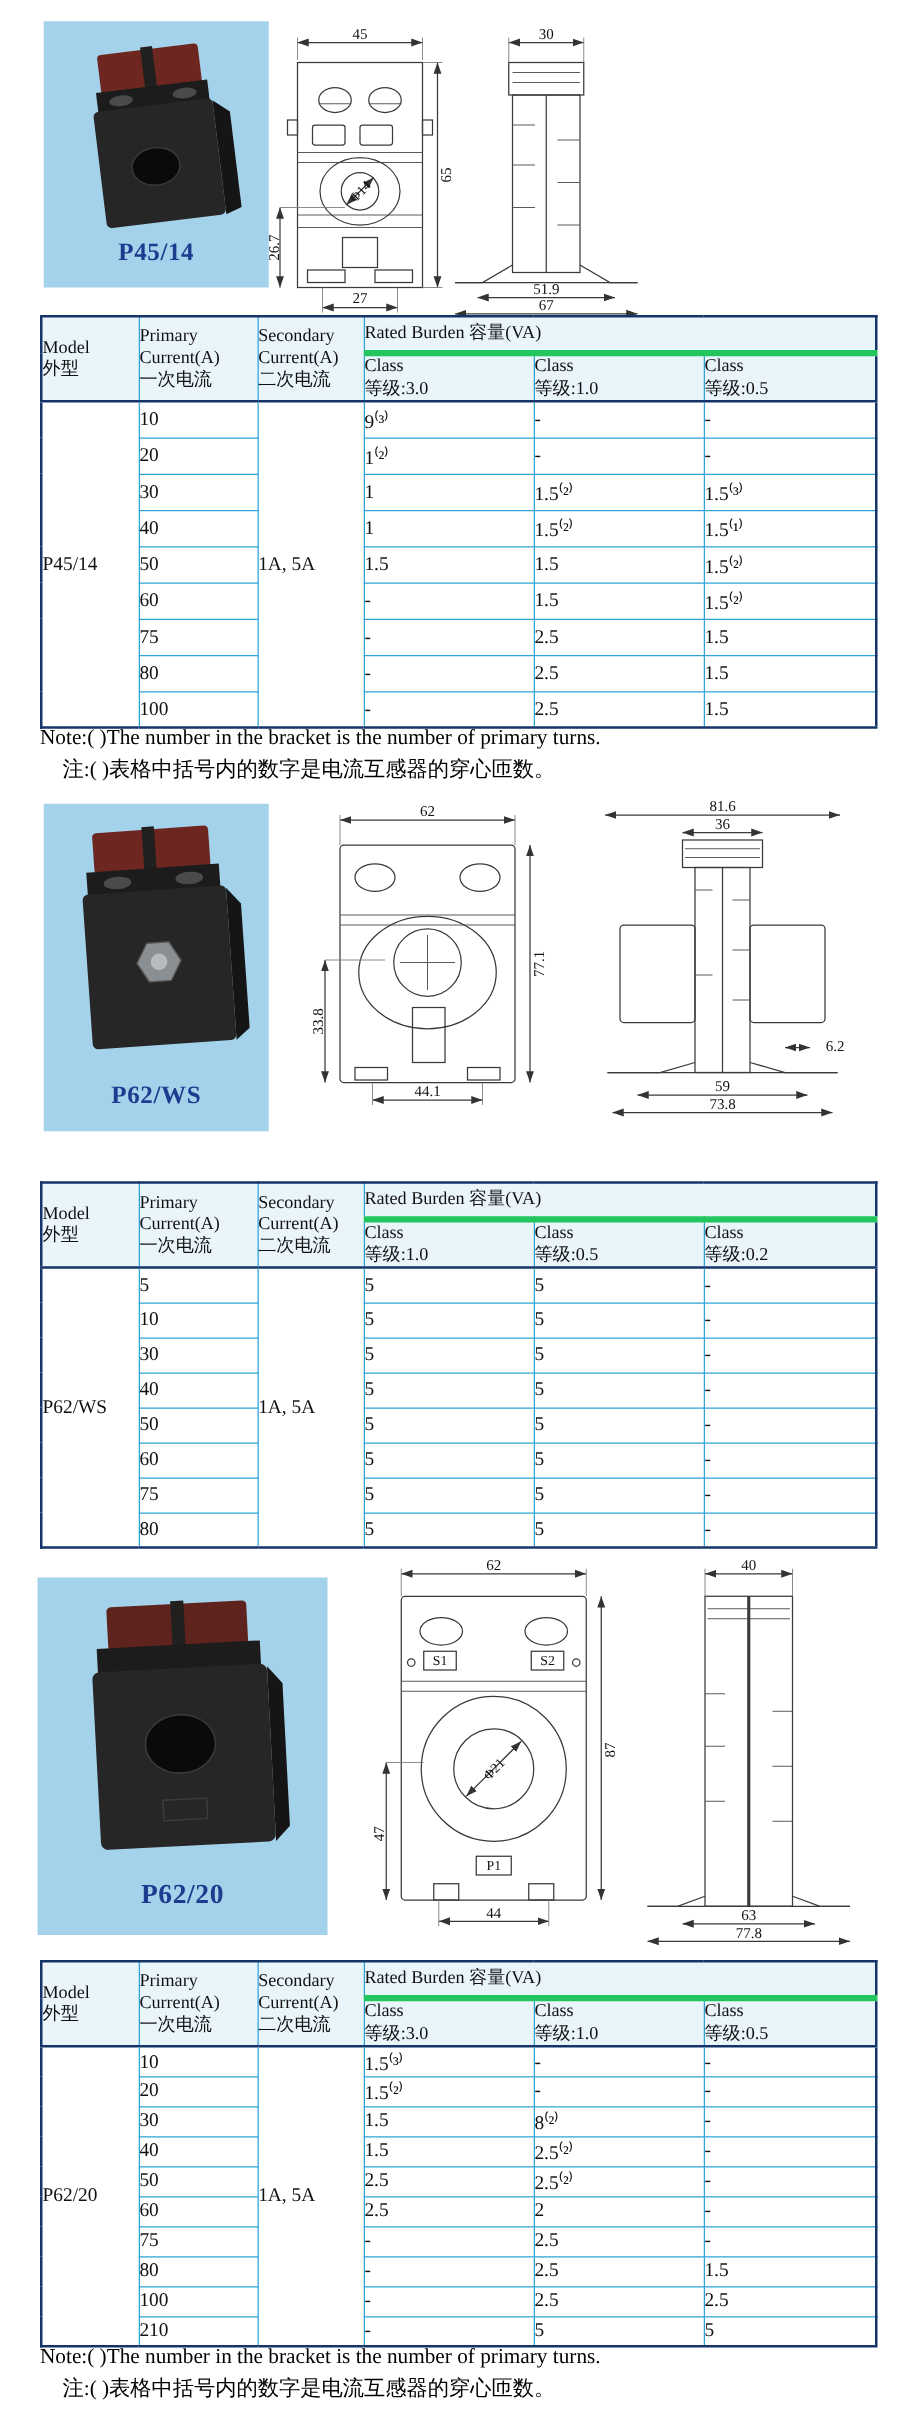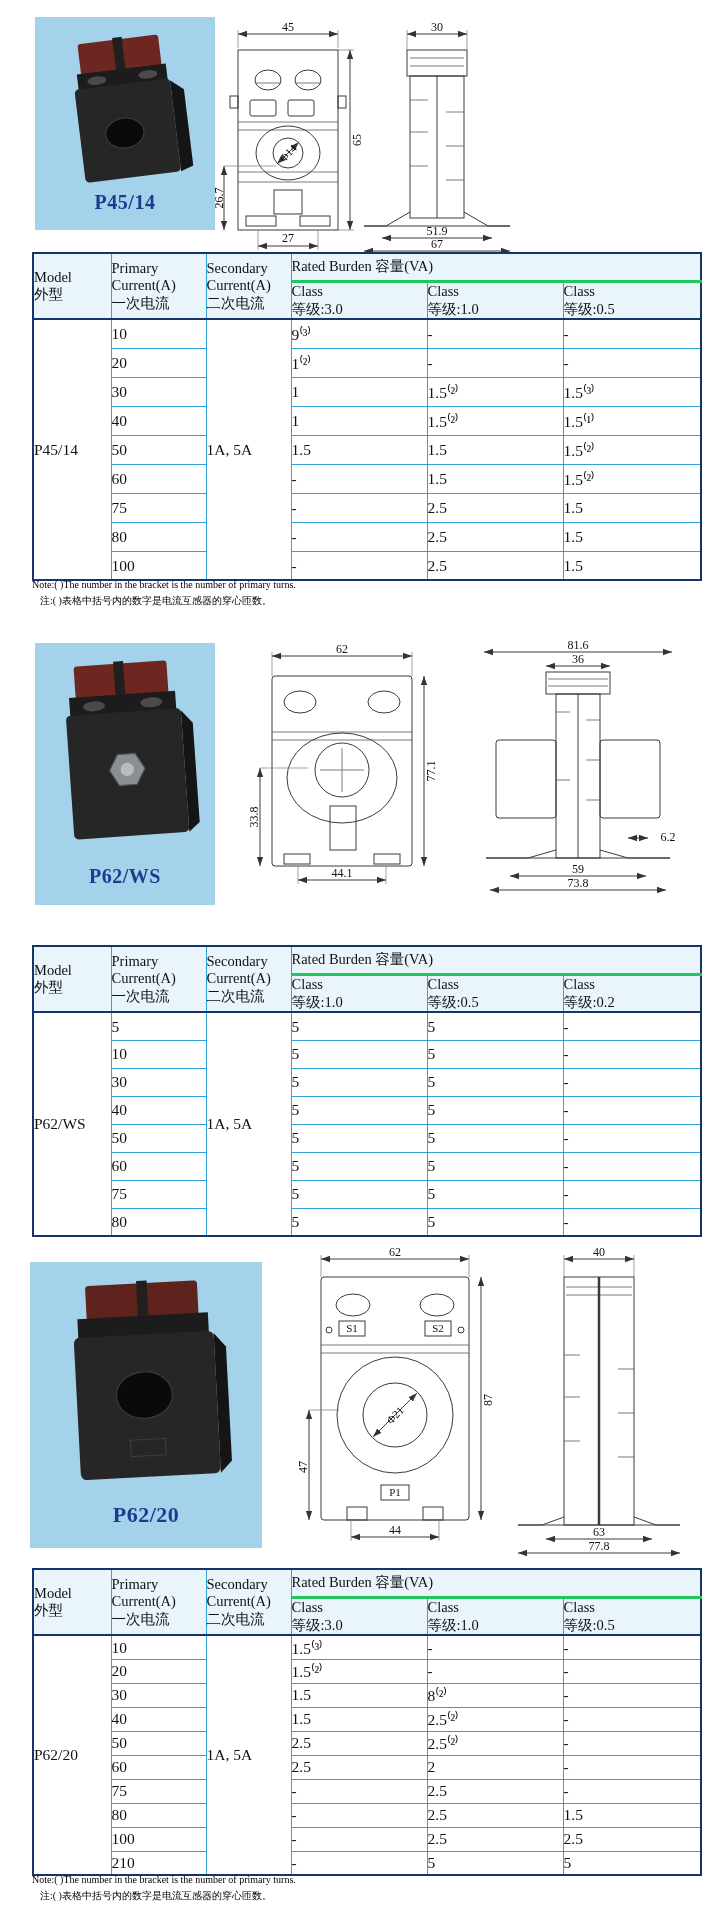--- a/index.html
+++ b/index.html
@@ -21,30 +21,30 @@
   .tech .ext{stroke:#7a7a7a;stroke-width:.7;}
   .tech .dtxt{fill:#111;font:12px "Liberation Serif",serif;text-anchor:middle;}
   .tech .ltxt{fill:#111;font:11px "Liberation Serif",serif;text-anchor:middle;}
 
   
   table.spec{position:absolute;border-collapse:collapse;table-layout:fixed;width:668px;
              text-align:left;font-family:"Liberation Serif",serif;color:#111;
              border:2px solid #15356a;}
   .spec th,.spec td{border:1px solid #2fa3d8;padding:0;font-weight:normal;}
   .spec thead th{background:#e9f4fb;font-size:14.5px;line-height:1.22;border-bottom:2px solid #15356a;}
-  .spec thead th.burden{border-bottom:3px solid #22c55e;height:26px;}
+  .spec thead th.burden{border-bottom:5px solid #22c55e;height:26px;}
   .spec tbody td{font-size:15.5px;background:#fff;}
   .spec tbody tr:last-child td{border-bottom:2px solid #15356a;}
   .t1 tbody tr{height:29px;} .t2 tbody tr{height:28px;} .t3 tbody tr{height:24px;}
   .spec thead tr.r1 th{height:26px;} .spec thead tr.r2 th{height:32px;}
 
   
-  .note{position:absolute;font-size:10px;line-height:1.55;color:#000;
+  .note{position:absolute;font-size:17px;line-height:1.55;color:#000;
         font-family:"Liberation Serif",serif;}
-  .note .zh{margin-left:8px;}
+  .note .zh{margin-left:18px;}
 </style>
 </head>
 <body>
 
 <svg width="0" height="0" style="position:absolute" aria-hidden="true">
   <defs>
     <marker id="arw" viewBox="0 0 10 10" refX="10" refY="5" markerWidth="9" markerHeight="9" orient="auto-start-reverse">
       <path d="M0,1.5 L10,5 L0,8.5 z" fill="#333"></path>
     </marker>
   </defs>

